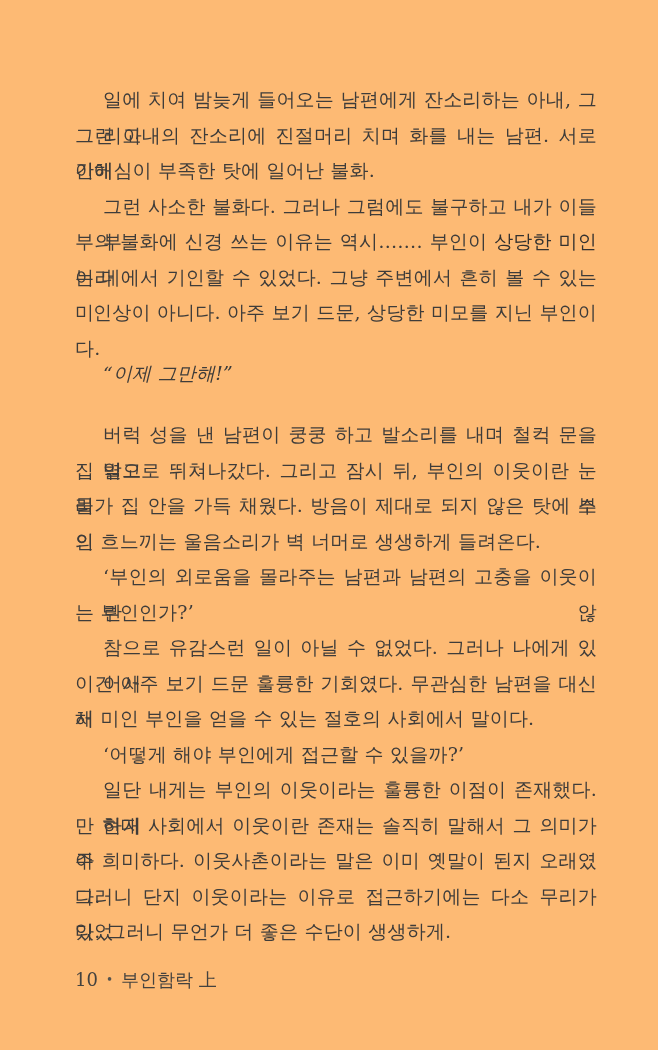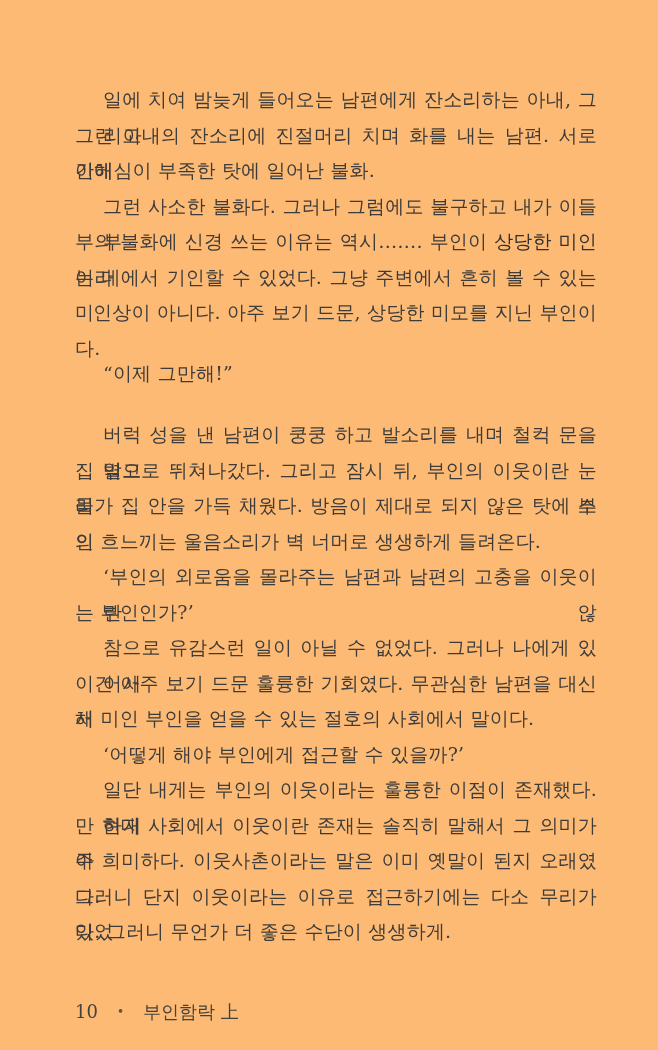--- a/index.html
+++ b/index.html
@@ -36,36 +36,36 @@
     white-space: normal;
   }
   .line.last {
     text-align: right;
     text-align-last: left;
   }
   .line.indent {
     padding-left: 28px;
   }
   .line.italic {
+    font-style: italic;
   }
   .bold {
     font-weight: normal;
     color: #33312f;
   }
   .footer {
     position: absolute;
     left: 75px;
     top: 968px;
     display: flex;
     align-items: flex-end;
-    gap: 19px;
+    gap: 8px;
     color: #44423f;
     font-size: 18px;
     line-height: 24px;
-    margin-top: 32px;
   }
   .footer .bullet {
     font-size: 12px;
     line-height: 24px;
     color: #55534f;
   }
 </style>
 </head>
 <body>
 

